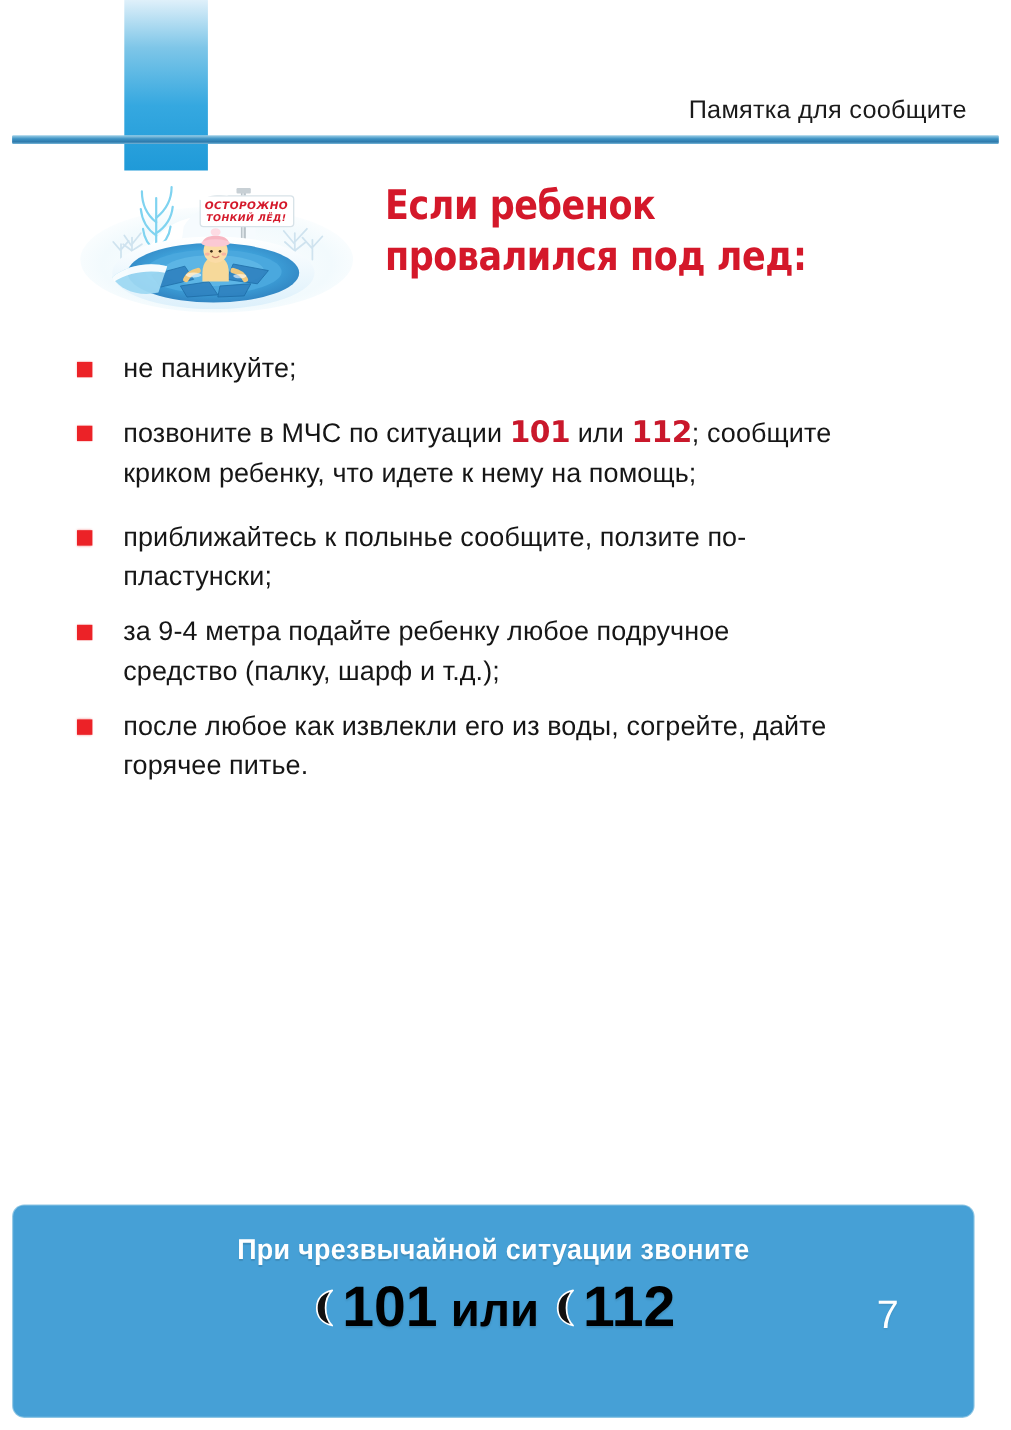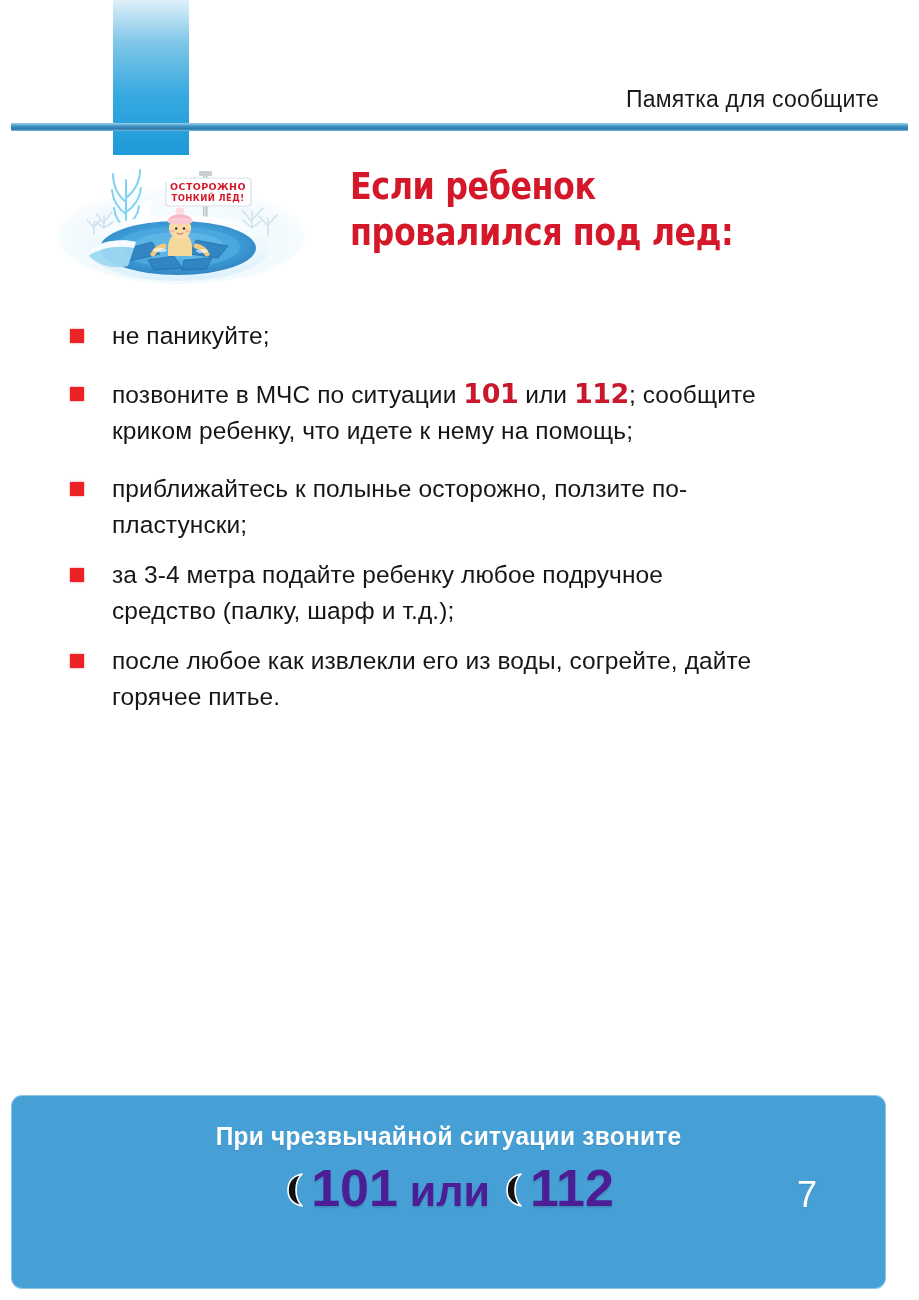--- a/index.html
+++ b/index.html
@@ -50,24 +50,25 @@
     left: 113px;
     top: 0px;
     width: 76px;
     height: 155px;
     background: linear-gradient(180deg, #dff0fa 0%, #7ec6e8 28%, #35a8e0 62%, #1f9ad8 100%);
   }
 
   
   .illustration {
     position: absolute;
-    left: 56px;
+    left: 72px;
     top: 128px;
     width: 250px;
     height: 160px;
+    font-style: italic;
   }
   .illustration svg { display: block; width: 100%; height: 100%; }
 
   
   .main-title {
     position: absolute;
     left: 350px;
     top: 164px;
     width: 420px;
     color: #D4182A;
@@ -141,21 +142,21 @@
     letter-spacing: 0.3px;
     text-shadow: 0 1px 1px rgba(0,0,0,0.12);
     transform: scaleX(0.94);
   }
   .footer-line2 {
     position: absolute;
     left: 0;
     right: 0;
     top: 62px;
     text-align: center;
-    color: #4c1d95;
+    color: #000000;
     font-size: 52px;
     font-weight: bold;
     letter-spacing: 0px;
     line-height: 60px;
     text-shadow: 0 2px 2px rgba(0,0,0,0.13);
   }
   .footer-line2 .or {
     font-size: 43px;
   }
   .handset {
@@ -290,25 +291,25 @@
       <div class="list-item">
         <span class="bullet"></span>
         <div class="item-text"><span>не паникуйте;</span></div>
       </div>
       <div class="list-item">
         <span class="bullet"></span>
         <div class="item-text"><span>позвоните в МЧС по ситуации </span><span class="phone-num">101</span><span> или </span><span class="phone-num">112</span><span>; сообщите криком ребенку, что идете к нему на помощь;</span></div>
       </div>
       <div class="list-item tight">
         <span class="bullet"></span>
-        <div class="item-text"><span>приближайтесь к полынье осторожно, ползите по-пластунски;</span></div>
+        <div class="item-text"><span>приближайтесь к полынье сообщите, ползите по-пластунски;</span></div>
       </div>
       <div class="list-item tight">
         <span class="bullet"></span>
-        <div class="item-text"><span>за 3-4 метра подайте ребенку любое подручное средство (палку, шарф и т.д.);</span></div>
+        <div class="item-text"><span>за 9-4 метра подайте ребенку любое подручное средство (палку, шарф и т.д.);</span></div>
       </div>
       <div class="list-item tight">
         <span class="bullet"></span>
         <div class="item-text"><span>после любое как извлекли его из воды, согрейте, дайте горячее питье.</span></div>
       </div>
     </div>
 
   <div class="footer">
     <div class="footer-line1">При чрезвычайной ситуации звоните</div>
     <div class="footer-line2">

